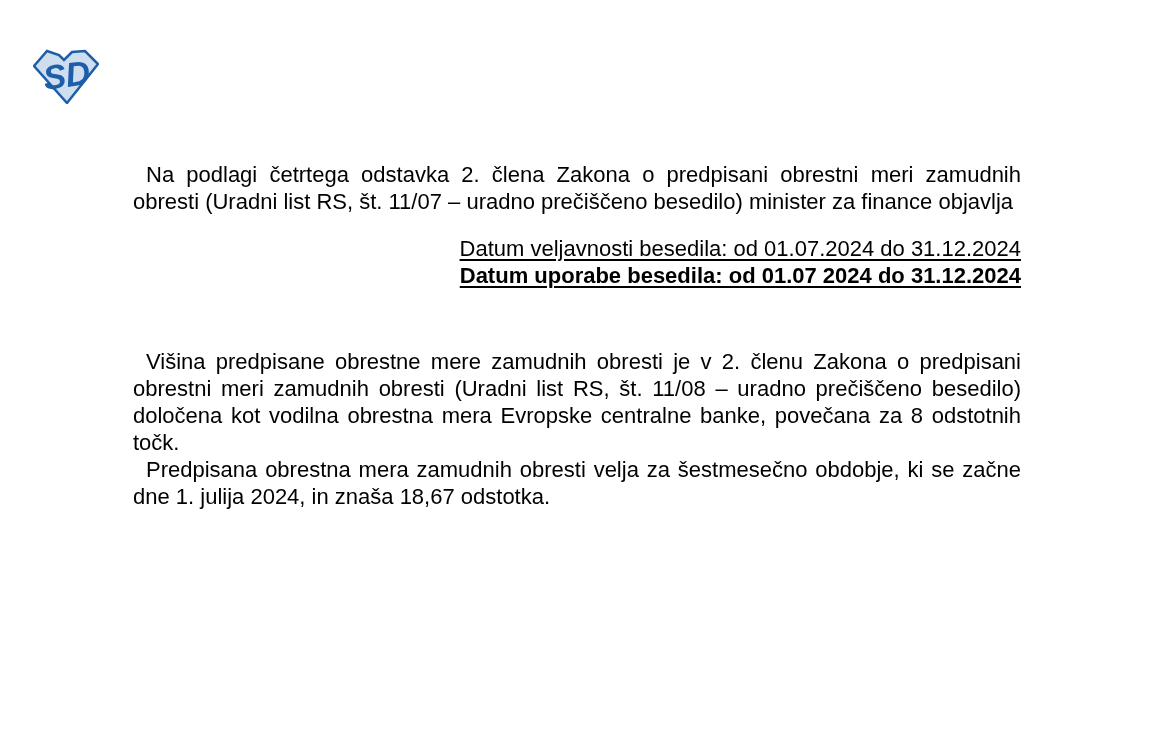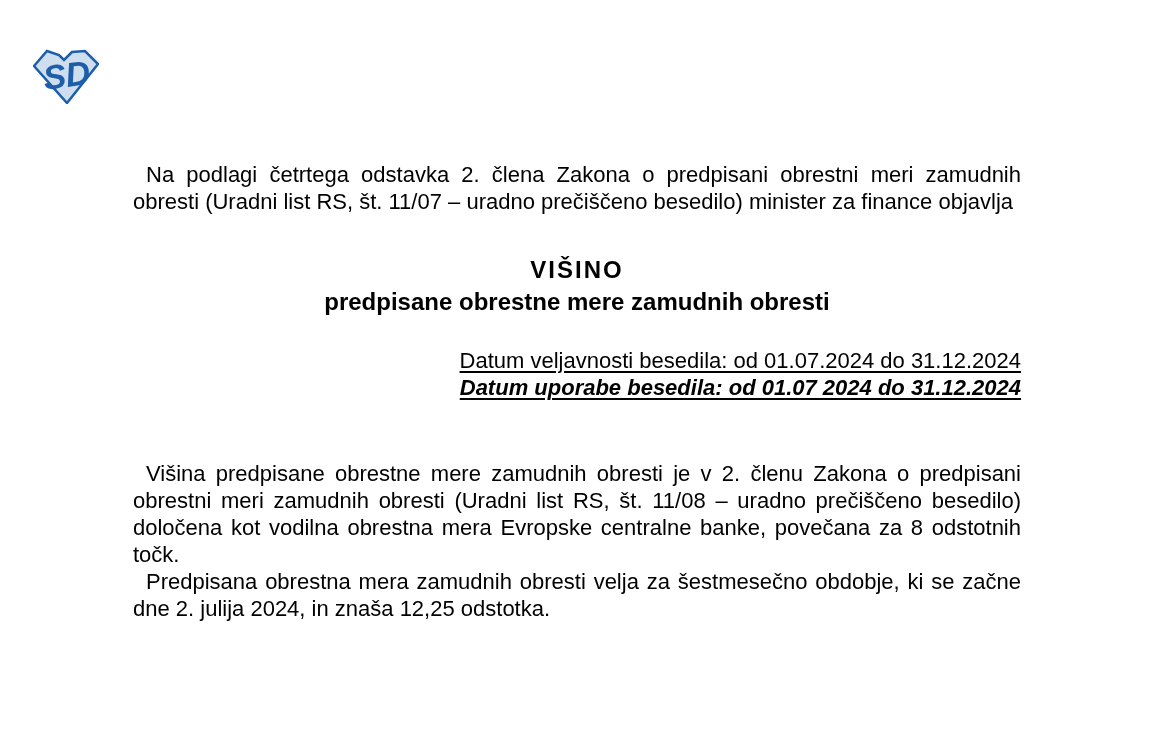--- a/index.html
+++ b/index.html
@@ -34,21 +34,21 @@
     line-height: 27px;
   }
 
   .para {
     margin: 0;
     text-align: justify;
     text-indent: 13px;
   }
 
   .para-intro {
-    margin-bottom: 39px;
+    margin-bottom: 20px;
   }
 
   .title-block {
     margin: 0 0 29px 0;
     text-align: center;
     font-weight: bold;
     font-size: 24px;
     line-height: 32px;
   }
   .title-line1 {
@@ -82,21 +82,20 @@
   }
   .datum-line {
     margin: 0;
     text-decoration: underline;
     text-decoration-thickness: 2px;
     text-underline-offset: 3px;
     text-align: right;
   }
   .datum-line.bold {
     font-weight: bold;
-    font-style: italic;
   }
 
   .logo-letters {
     font-family: "Liberation Sans", "DejaVu Sans", sans-serif;
     font-weight: bold;
     font-style: italic;
   }
 </style>
 </head>
 <body>
@@ -105,28 +104,24 @@
   <svg width="66" height="58" viewBox="0 0 66 58">
     <path class="logo-shield" d="M1,20 L14,5 L26,9 L31,14 L39,6 L52,5 L65,18 L34,57 Z" stroke-width="2.5" stroke-linejoin="miter" fill="#cfdeee" stroke="#1c5ea9"></path>
     <text class="logo-letters" x="10" y="41" font-size="34" transform="rotate(-8 33 29)" fill="#1c5ea9">SD</text>
   </svg>
 </div>
 
 <div class="doc">
 
   <p class="para para-intro">Na podlagi četrtega odstavka 2. člena Zakona o predpisani obrestni meri zamudnih obresti (Uradni list RS, št. 11/07 – uradno prečiščeno besedilo) minister za finance objavlja</p>
 
-  <div class="title-block">
-    <div class="title-line1">VIŠINO</div>
-    <div class="title-line2">predpisane obrestne mere zamudnih obresti</div>
-  </div>
 
 
   <div class="datum-block">
     <p class="datum-line">Datum veljavnosti besedila: od 01.07.2024 do 31.12.2024</p>
     <p class="datum-line bold">Datum uporabe besedila: od 01.07 2024 do 31.12.2024</p>
   </div>
 
   <p class="para">Višina predpisane obrestne mere zamudnih obresti je v 2. členu Zakona o predpisani obrestni meri zamudnih obresti (Uradni list RS, št. 11/08 – uradno prečiščeno besedilo) določena kot vodilna obrestna mera Evropske centralne banke, povečana za 8 odstotnih točk.</p>
 
-  <p class="para">Predpisana obrestna mera zamudnih obresti velja za šestmesečno obdobje, ki se začne dne 2. julija 2024, in znaša 12,25 odstotka.</p>
+  <p class="para">Predpisana obrestna mera zamudnih obresti velja za šestmesečno obdobje, ki se začne dne 1. julija 2024, in znaša 18,67 odstotka.</p>
 
 </div>
 
 </body></html>

